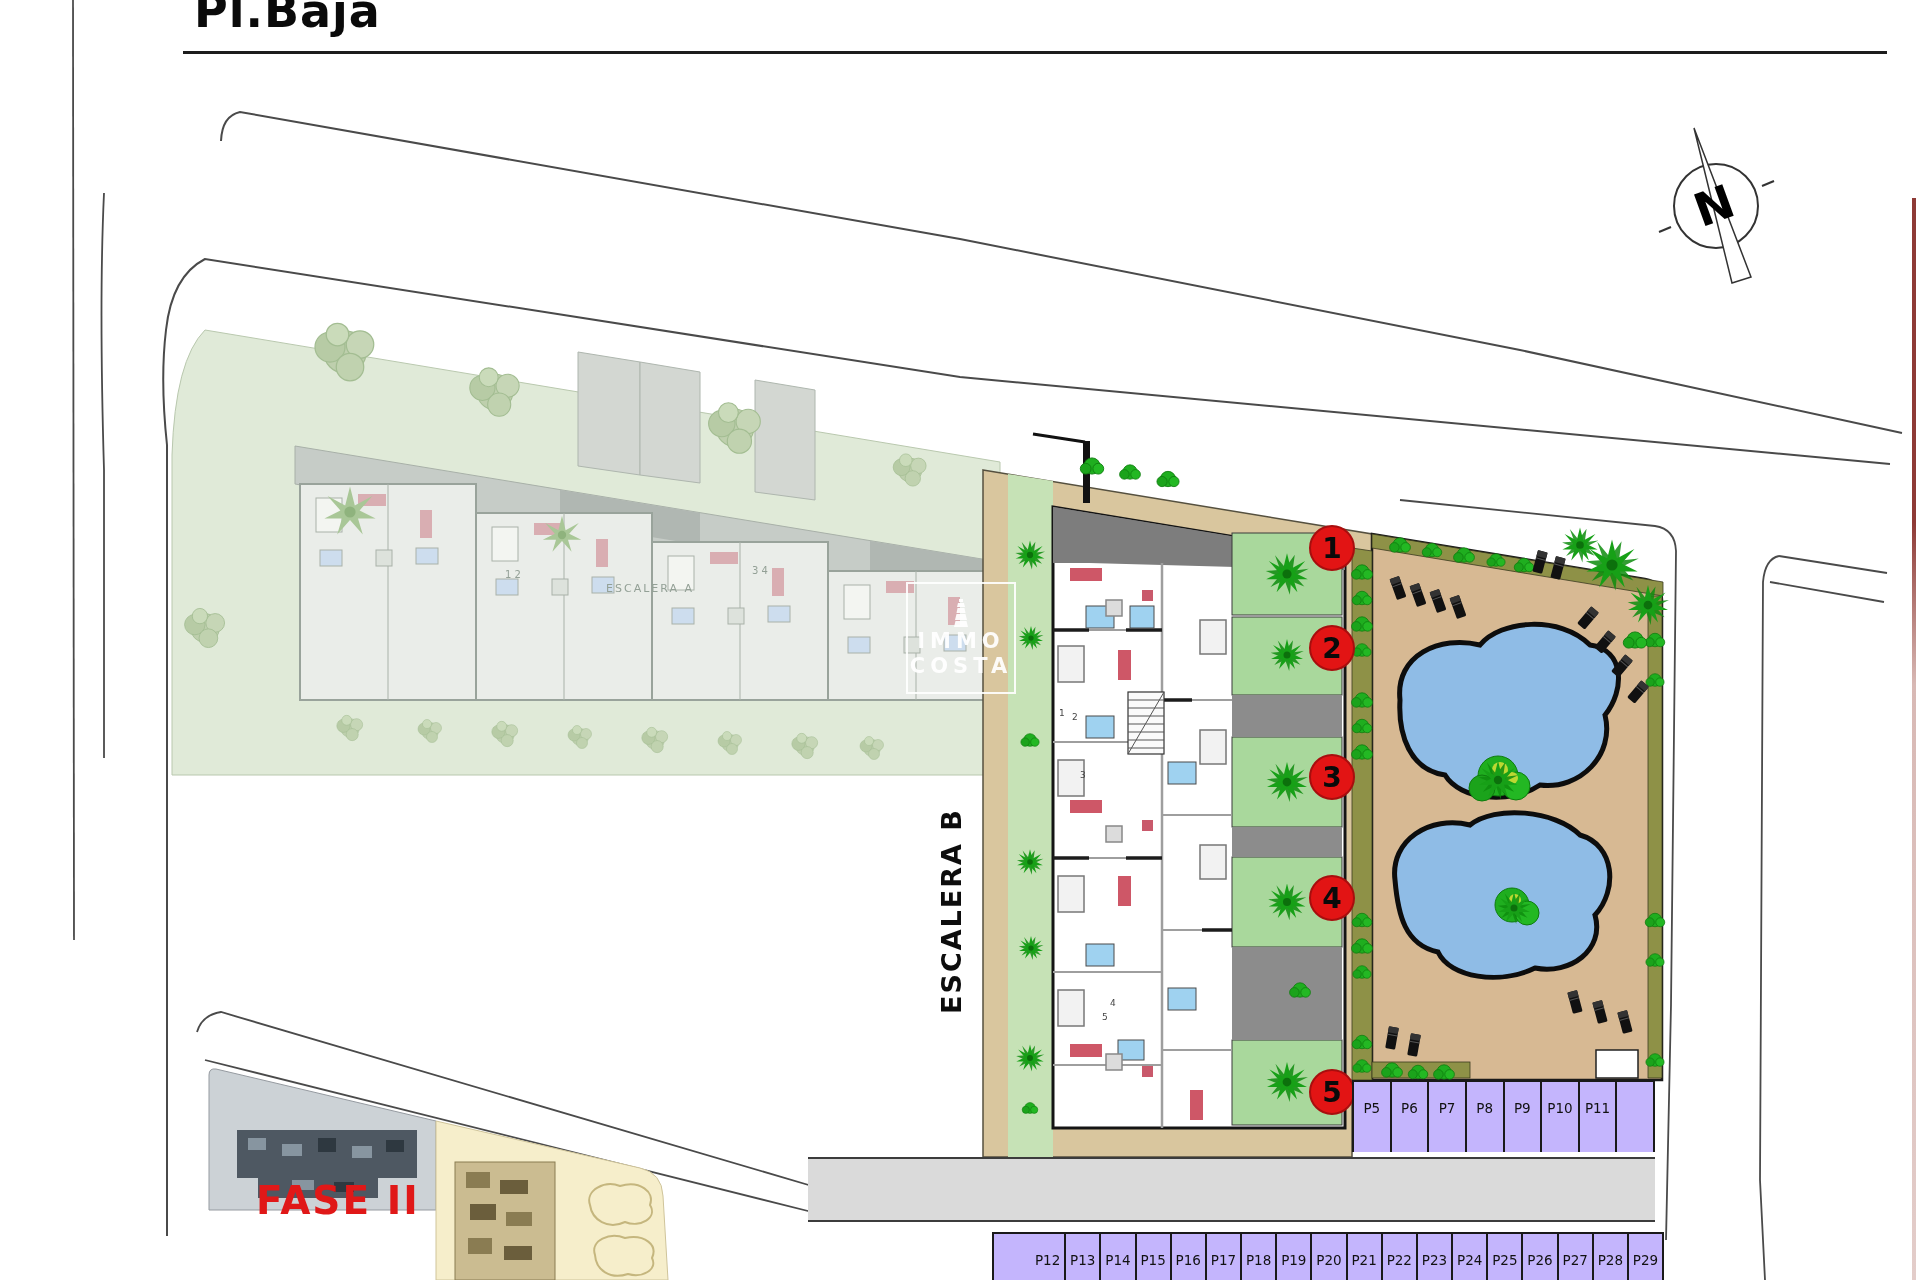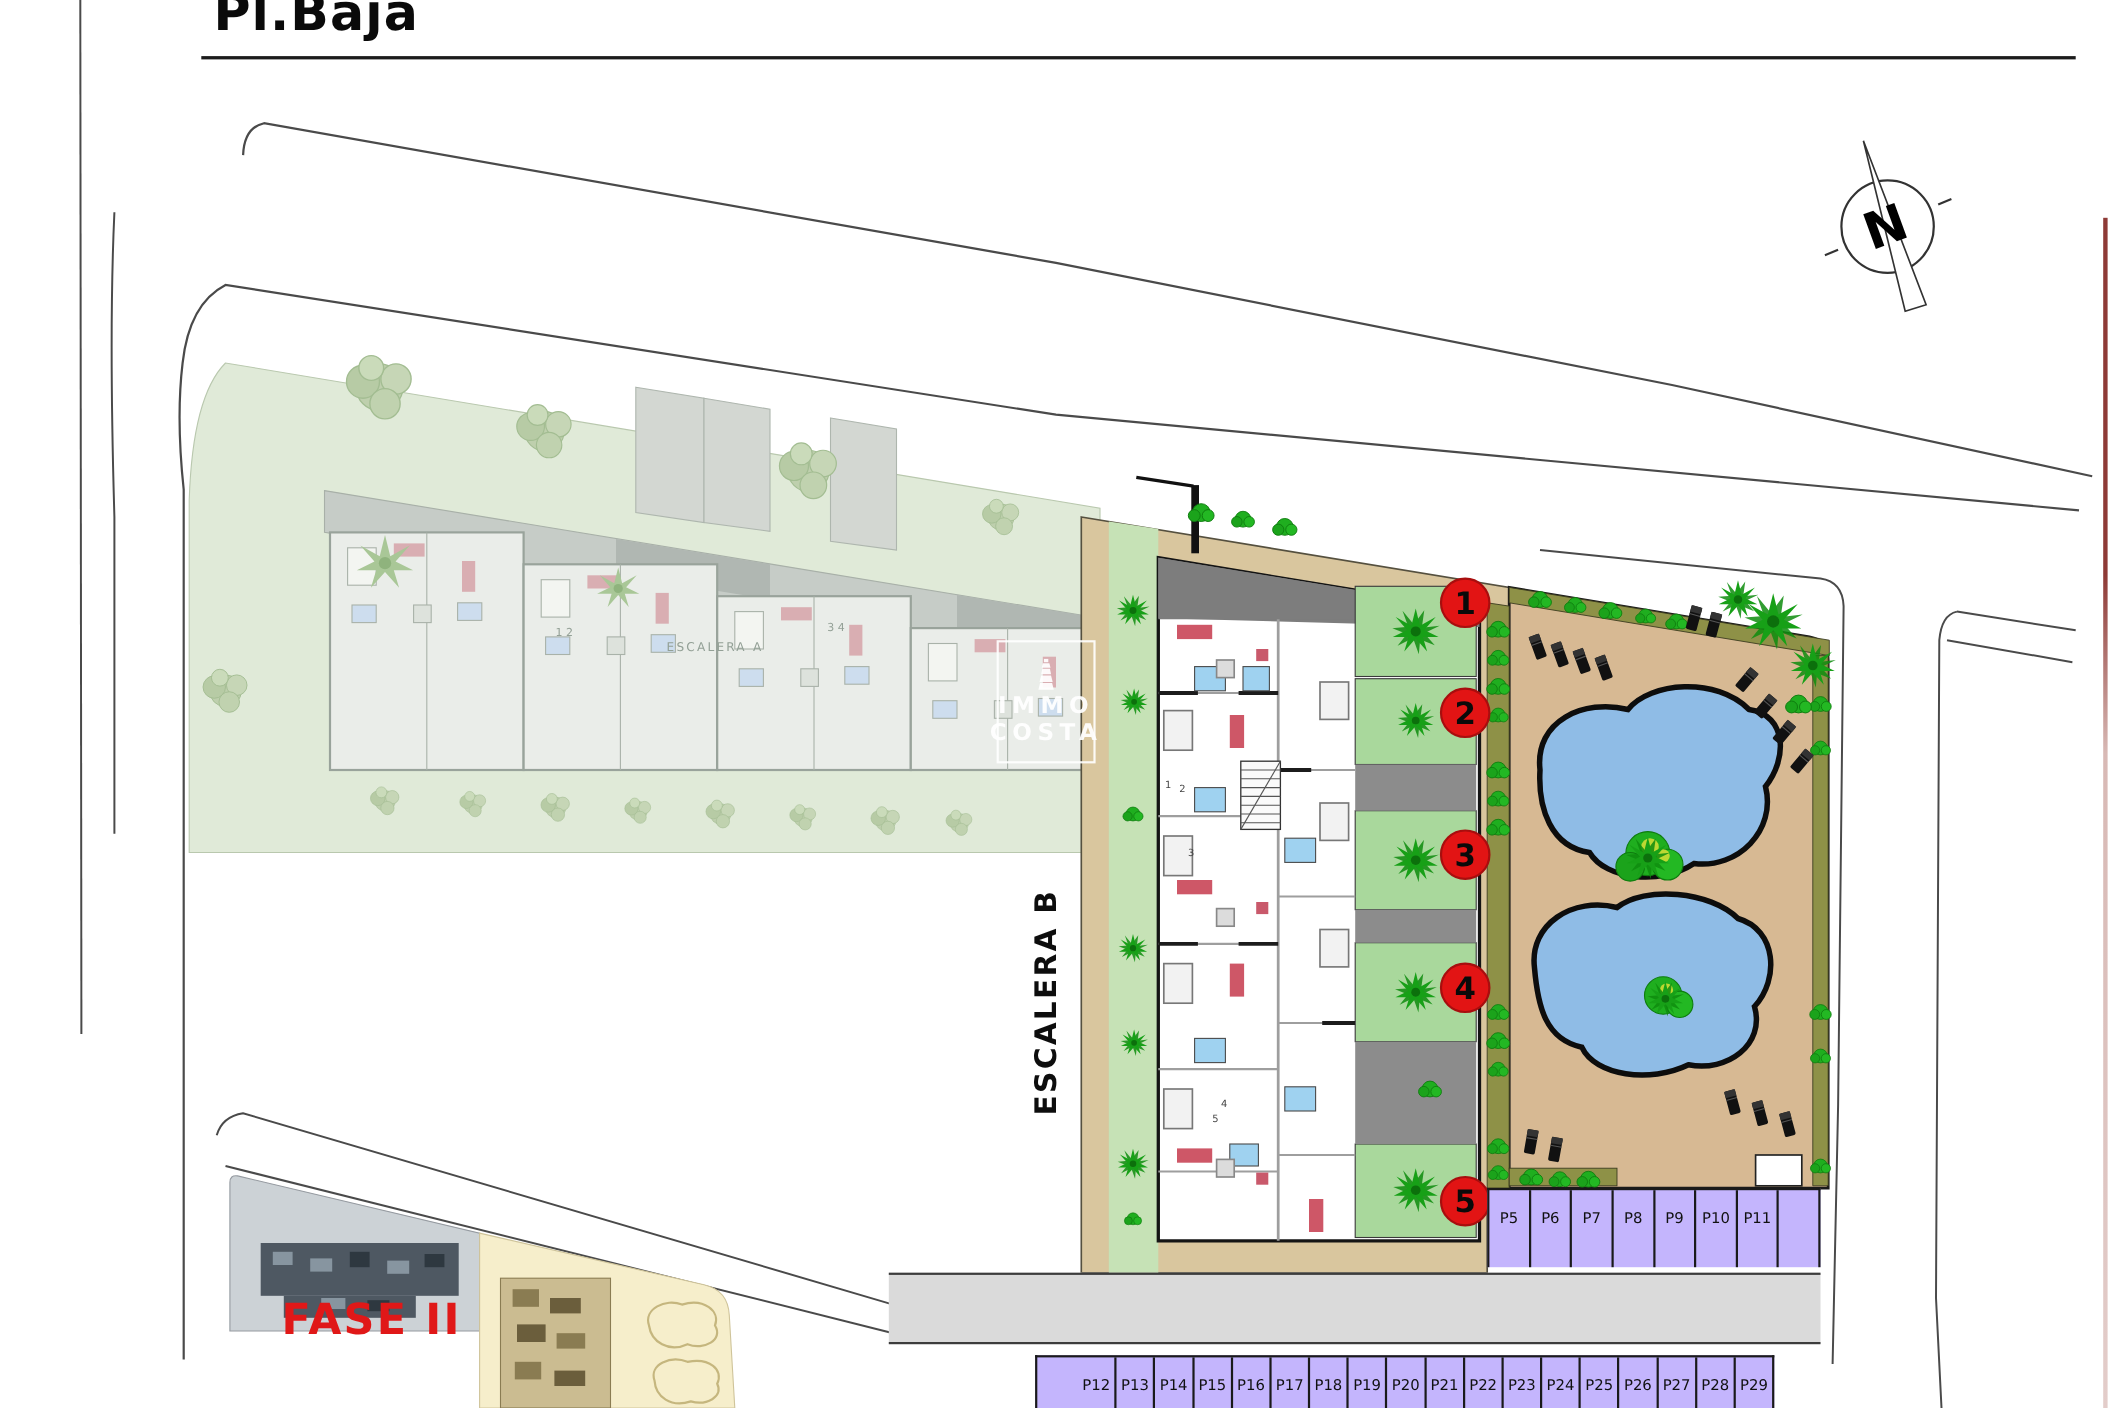--- a/index.html
+++ b/index.html
@@ -32,33 +32,33 @@
   .marker:nth-child(3){top:754px;}
   .marker:nth-child(4){top:875px;}
   .marker:nth-child(5){top:1069px;}
 
   
   .prow{position:absolute;display:flex;background:#c4b5fd;border:2px solid #1a1a1a;border-bottom:none;box-sizing:border-box;}
   .prow .cell{flex:1;border-right:2px solid #1a1a1a;text-align:center;color:#111;font-size:13.5px;}
   .prow .cell:last-child{border-right:none;border-radius:12px;}
   .prow-right{left:1352px;top:1080px;width:303px;height:72px;}
   .prow-right .cell{padding-top:18px;}
-  .prow-bottom{left:941px;top:1232px;width:672px;height:48px;padding-left:37px;}
+  .prow-bottom{left:992px;top:1232px;width:672px;height:48px;padding-left:37px;}
   .prow-bottom .cell{padding-top:18px;}
 
   
   .grey-road{position:absolute;left:808px;top:1157px;width:847px;height:65px;background:var(--road-grey,#dadada);
              border-top:2px solid #3c3c3c;border-bottom:2px solid #3c3c3c;box-sizing:border-box;}
 
   
   .edge-red{position:absolute;left:1912px;top:198px;width:4px;height:1082px;
             background:linear-gradient(to bottom,var(--edge-red,#8e3a36) 0%,var(--edge-red,#8e3a36) 30%,#d8b9b5 45%,#e3cdca 100%);}
 
   
-  .watermark{position:absolute;left:906px;top:582px;width:90px;height:112px;
+  .watermark{position:absolute;left:906px;top:582px;width:110px;height:112px;
              border:2px solid rgba(255,255,255,.9);box-sizing:border-box;
              display:flex;flex-direction:column;align-items:center;justify-content:center;gap:1px;
              color:rgba(255,255,255,.93);}
   .watermark .wm-line{font-size:21px;font-weight:bold;letter-spacing:5px;line-height:1.15;}
 </style>
 </head>
 <body>
 
 <div class="scene">
 

